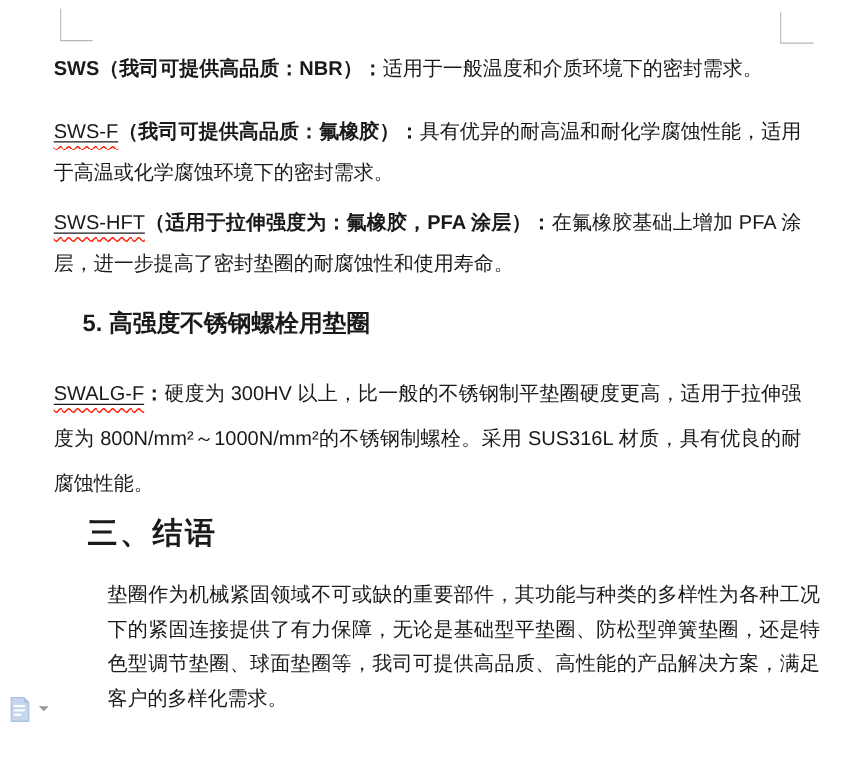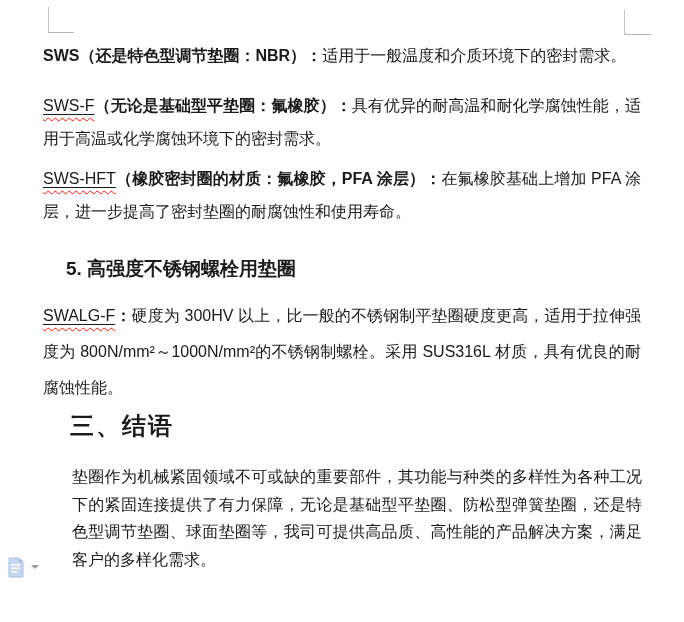--- a/index.html
+++ b/index.html
@@ -14,29 +14,29 @@
   .para {
     position: absolute;
     margin: 0;
     font-size: 16px;
   }
   .just { text-align: justify; }
   #p-sws    { left: 43px; top: 45px;  width: 600px; line-height: 22px; }
   #p-swsf   { left: 43px; top: 89px;  width: 598px; line-height: 33px; }
   #p-swshft { left: 43px; top: 162px; width: 598px; line-height: 33px; }
   #h5 {
-    position: absolute; left: 66px; top: 256px; margin: 0;
+    position: absolute; left: 66px; top: 246px; margin: 0;
     font-size: 19px; font-weight: bold;
   }
   #p-swalg  { left: 43px; top: 298px; width: 598px; line-height: 36px; }
   #hconc {
     position: absolute; left: 70px; top: 410px; margin: 0;
     font-size: 24px; font-weight: bold; letter-spacing: 2px;
   }
-  #p-conc   { left: 72px; top: 463px; width: 570px; line-height: 27.5px; }
+  #p-conc   { left: 86px; top: 463px; width: 570px; line-height: 27.5px; }
 
   b, .bold { font-weight: bold; text-align: right; }
 
   
   .term {
     font-weight: normal;
     text-decoration: underline;
     text-decoration-thickness: 1px;
     text-decoration-color: #1a1a1a;
     text-underline-offset: 3px;
@@ -74,25 +74,25 @@
     border-top: 4px solid #9a9a9a;
     margin-top: 8px;
   }
 </style>
 </head>
 <body>
 
 <div class="crop crop-left"></div>
 <div class="crop crop-right"></div>
 
-<p class="para" id="p-sws"><b>SWS</b><b>（还是特色型调节垫圈：NBR）：</b><span>适用于一般温度和介质环境下的密封需求。</span></p>
+<p class="para" id="p-sws"><b>SWS</b><b>（我司可提供高品质：NBR）：</b><span>适用于一般温度和介质环境下的密封需求。</span></p>
 
-<p class="para just" id="p-swsf"><span class="squiggle"><span class="term">SWS-F</span></span><b>（无论是基础型平垫圈：氟橡胶）：</b><span>具有优异的耐高温和耐化学腐蚀性能，适用于高温或化学腐蚀环境下的密封需求。</span></p>
+<p class="para just" id="p-swsf"><span class="squiggle"><span class="term">SWS-F</span></span><b>（我司可提供高品质：氟橡胶）：</b><span>具有优异的耐高温和耐化学腐蚀性能，适用于高温或化学腐蚀环境下的密封需求。</span></p>
 
-<p class="para just" id="p-swshft"><span class="squiggle"><span class="term">SWS-HFT</span></span><b>（橡胶密封圈的材质：氟橡胶，PFA 涂层）：</b><span>在氟橡胶基础上增加 PFA 涂层，进一步提高了密封垫圈的耐腐蚀性和使用寿命。</span></p>
+<p class="para just" id="p-swshft"><span class="squiggle"><span class="term">SWS-HFT</span></span><b>（适用于拉伸强度为：氟橡胶，PFA 涂层）：</b><span>在氟橡胶基础上增加 PFA 涂层，进一步提高了密封垫圈的耐腐蚀性和使用寿命。</span></p>
 
 <h2 id="h5">5. 高强度不锈钢螺栓用垫圈</h2>
 
 <p class="para just" id="p-swalg"><span class="squiggle"><span class="term">SWALG-F</span></span><b>：</b><span>硬度为 300HV 以上，比一般的不锈钢制平垫圈硬度更高，适用于拉伸强度为 800N/mm²～1000N/mm²的不锈钢制螺栓。采用 SUS316L 材质，具有优良的耐腐蚀性能。</span></p>
 
 <h1 id="hconc">三、结语</h1>
 
 <p class="para just" id="p-conc">垫圈作为机械紧固领域不可或缺的重要部件，其功能与种类的多样性为各种工况下的紧固连接提供了有力保障，无论是基础型平垫圈、防松型弹簧垫圈，还是特色型调节垫圈、球面垫圈等，我司可提供高品质、高性能的产品解决方案，满足客户的多样化需求。</p>
 
 <div class="page-btn">

